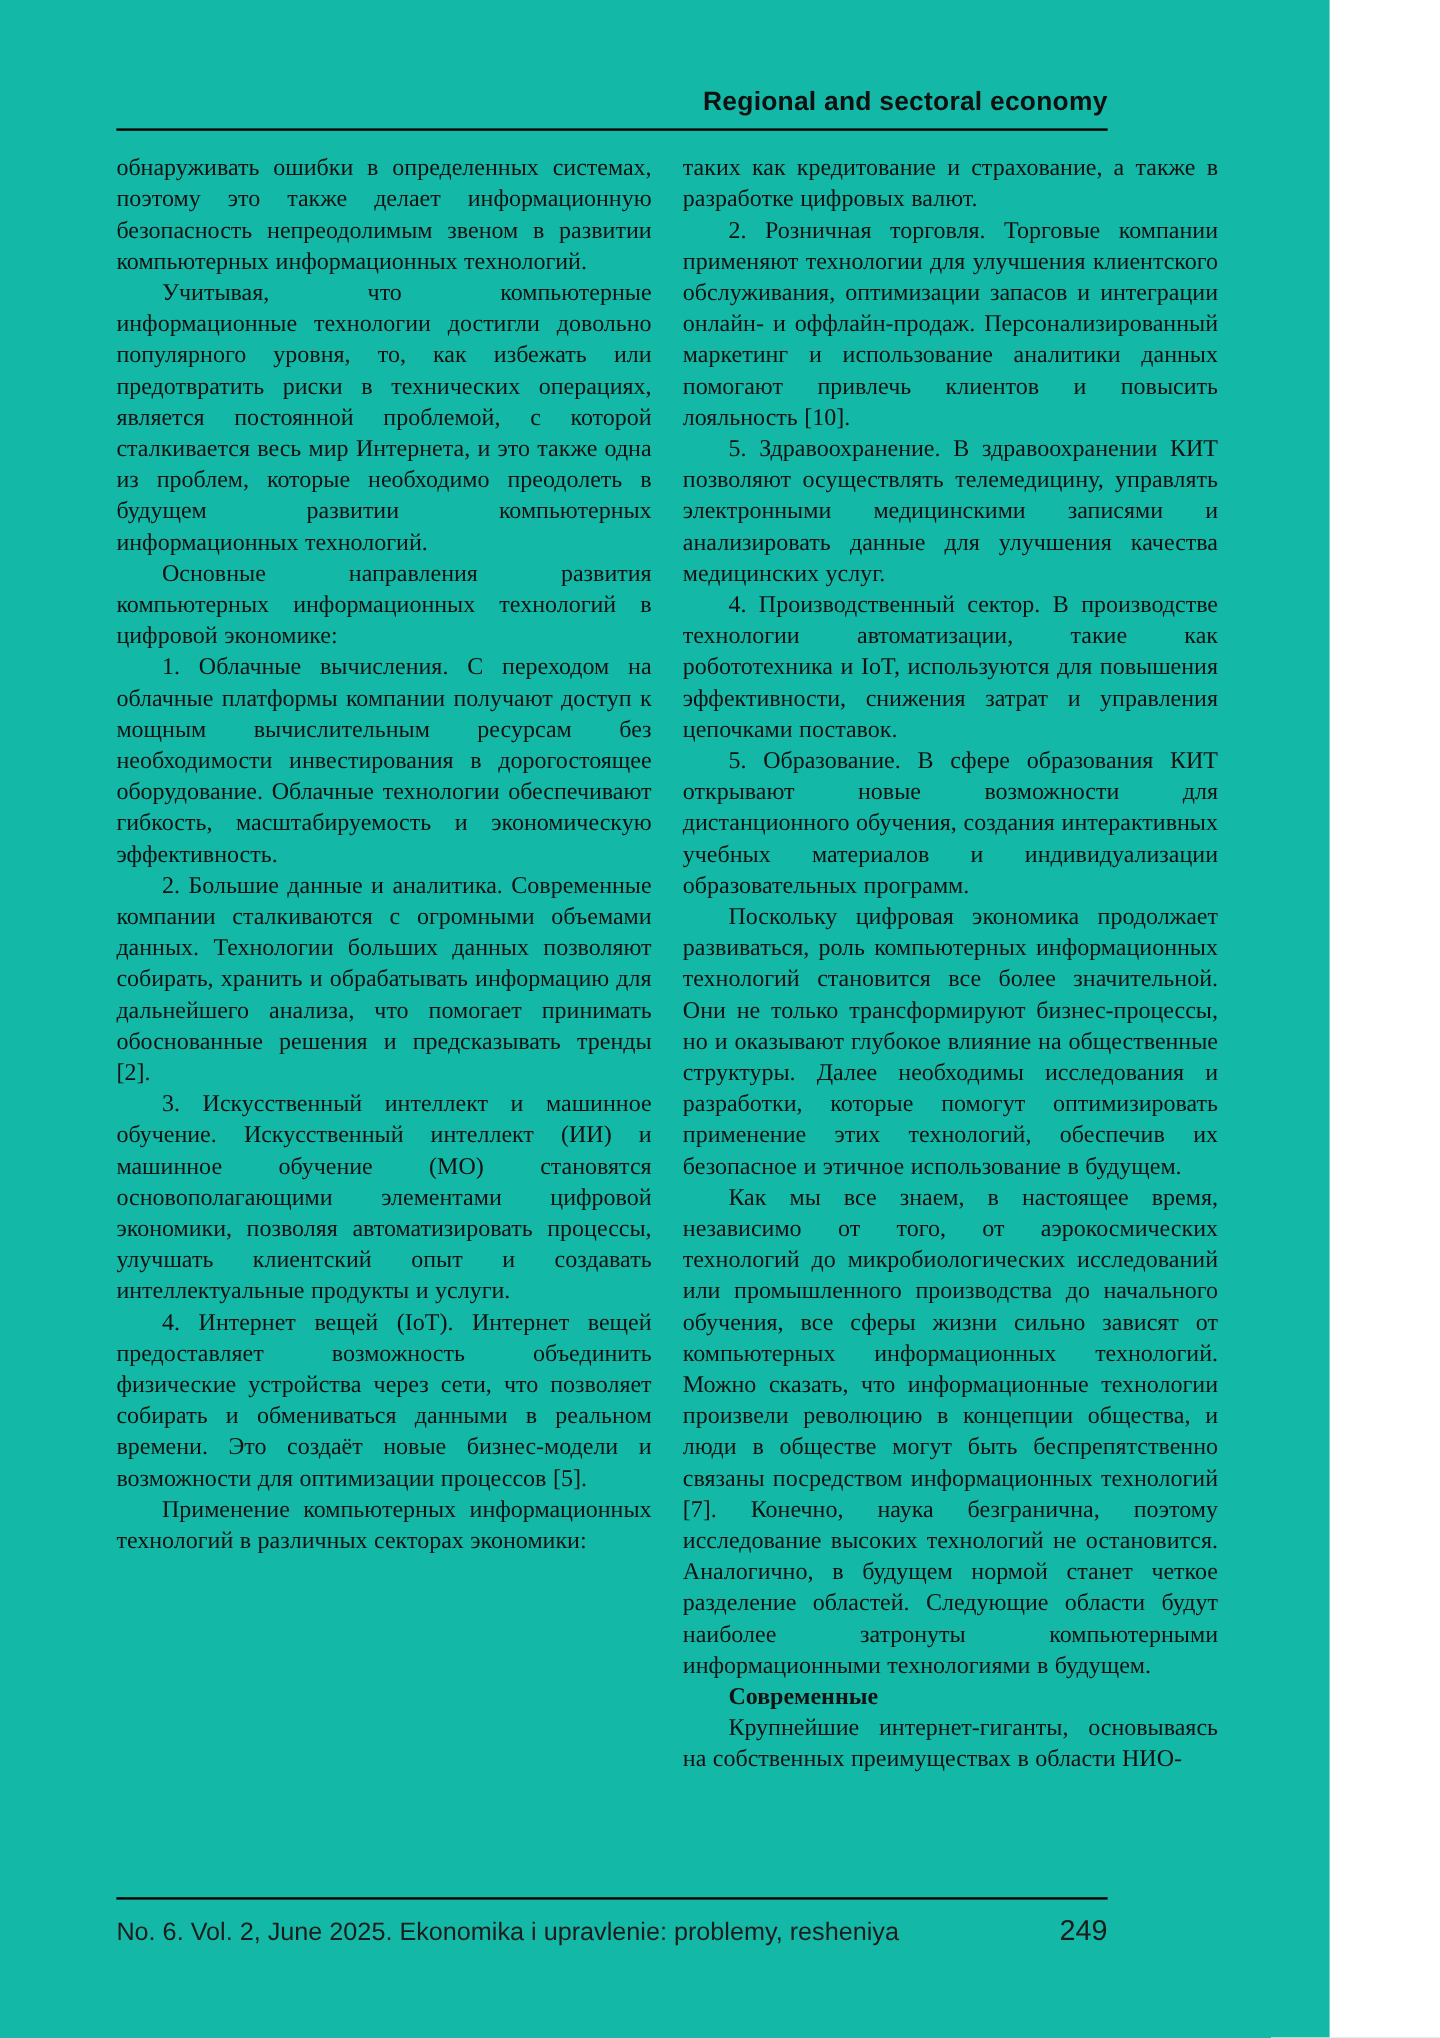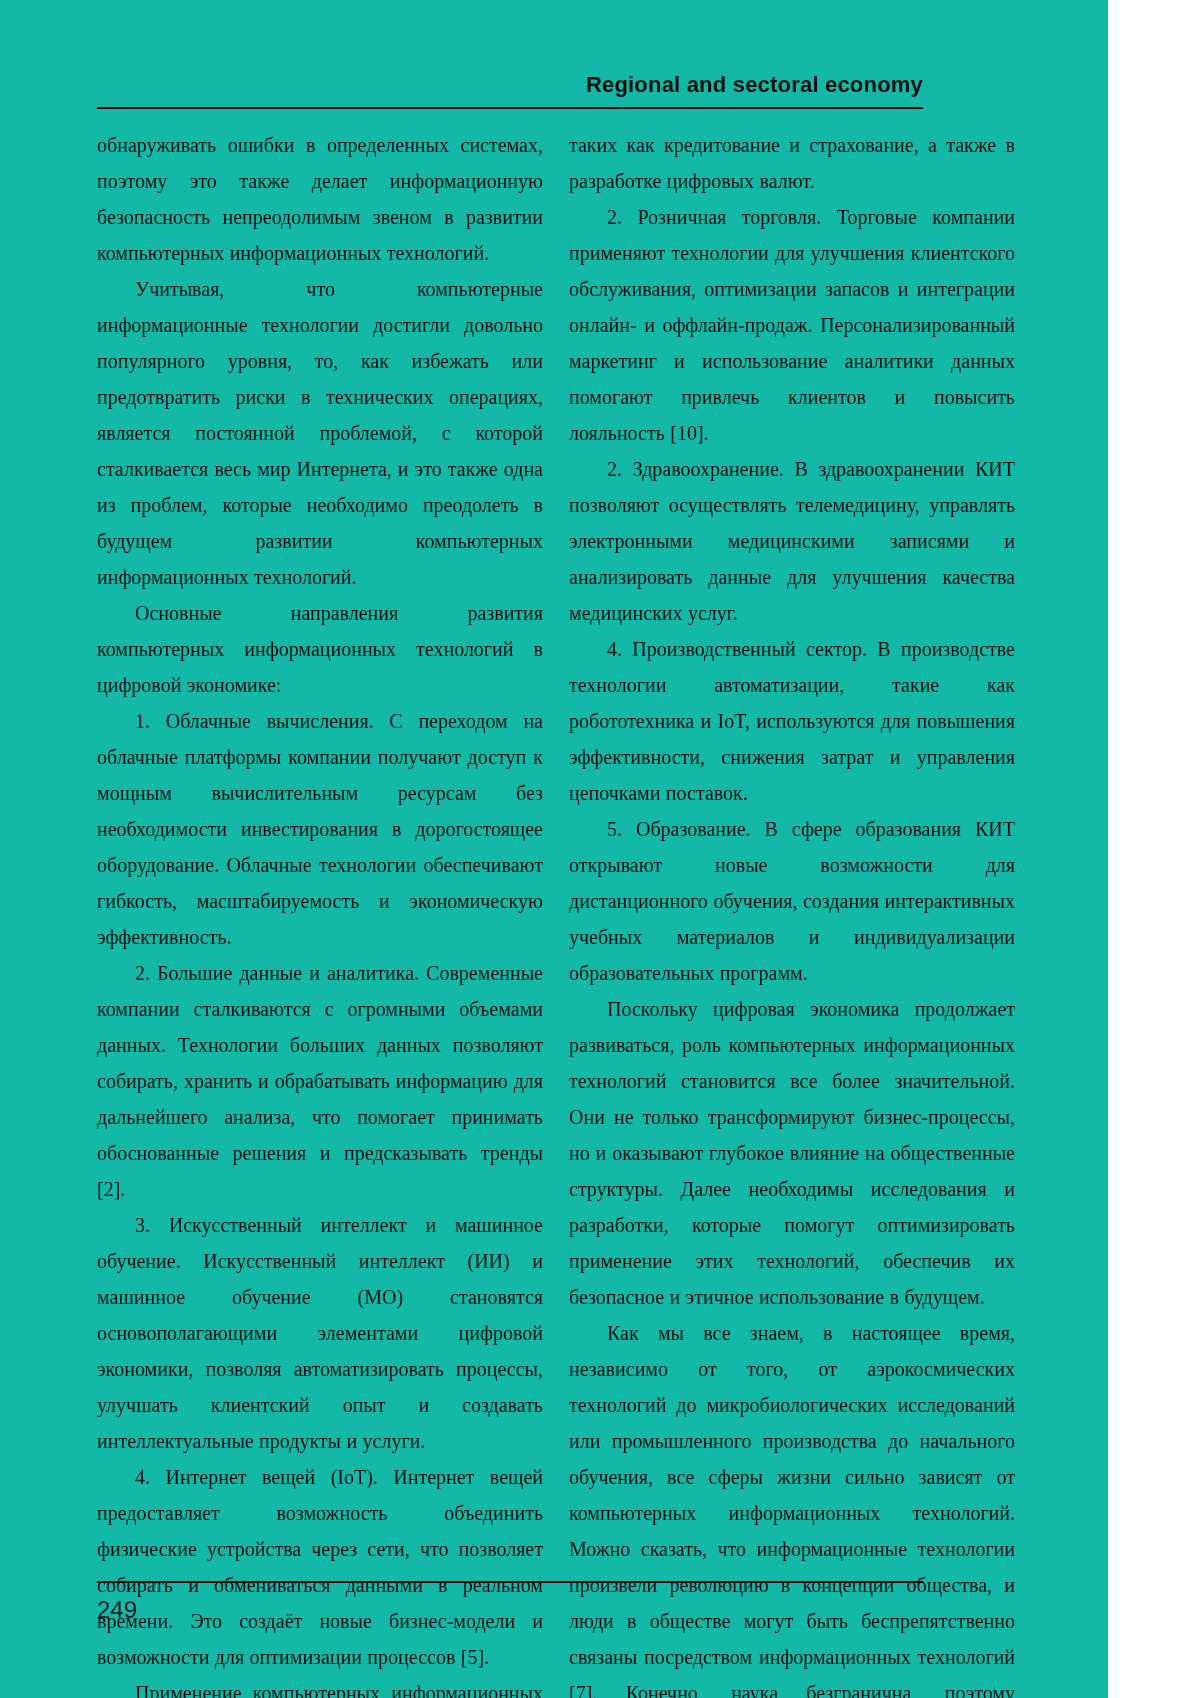--- a/index.html
+++ b/index.html
@@ -39,21 +39,21 @@
     display: flex;
     gap: 26px;
   }
   .col {
     width: 446px;
     flex: 0 0 446px;
   }
   .col p {
     margin: 0;
     font-size: 20px;
-    line-height: 36px;
+    line-height: 26px;
     text-align: justify;
     hyphens: auto;
     -webkit-hyphens: auto;
     word-spacing: 0.02em;
   }
   .col p.indent { text-indent: 38px; }
   .col p.bold { font-weight: 700; }
   .footer {
     position: absolute;
     left: 97px;
@@ -93,30 +93,31 @@
       <p class="indent">Основные направления развития компьютерных информационных технологий в цифровой экономике:</p>
       <p class="indent">1.  Облачные вычисления. С переходом на облачные платформы компании получают доступ к мощным вычислительным ресурсам без необходимости инвестирования в дорогостоящее оборудование. Облачные технологии обеспечивают гибкость, масштабируемость и экономическую эффективность.</p>
       <p class="indent">2.  Большие данные и аналитика. Современные компании сталкиваются с огромными объемами данных. Технологии больших данных позволяют собирать, хранить и обрабатывать информацию для дальнейшего анализа, что помогает принимать обоснованные решения и предсказывать тренды [2].</p>
       <p class="indent">3.  Искусственный интеллект и машинное обучение. Искусственный интеллект (ИИ) и машинное обучение (МО) становятся основополагающими элементами цифровой экономики, позволяя автоматизировать процессы, улучшать клиентский опыт и создавать интеллектуальные продукты и услуги.</p>
       <p class="indent">4.  Интернет вещей (IoT). Интернет вещей предоставляет возможность объединить физические устройства через сети, что позволяет собирать и обмениваться данными в реальном времени. Это создаёт новые бизнес-модели и возможности для оптимизации процессов [5].</p>
       <p class="indent">Применение компьютерных информационных технологий в различных секторах экономики:</p>
     </div>
     <div class="col">
       <p class="no-indent">таких как кредитование и страхование, а также в разработке цифровых валют.</p>
       <p class="indent">2.  Розничная торговля. Торговые компании применяют технологии для улучшения клиентского обслуживания, оптимизации запасов и интеграции онлайн- и оффлайн-продаж. Персонализированный маркетинг и использование аналитики данных помогают привлечь клиентов и повысить лояльность [10].</p>
-      <p class="indent">2.  Здравоохранение. В здравоохранении КИТ позволяют осуществлять телемедицину, управлять электронными медицинскими записями и анализировать данные для улучшения качества медицинских услуг.</p>
+      <p class="indent">5.  Здравоохранение. В здравоохранении КИТ позволяют осуществлять телемедицину, управлять электронными медицинскими записями и анализировать данные для улучшения качества медицинских услуг.</p>
       <p class="indent">4.  Производственный сектор. В производстве технологии автоматизации, такие как робототехника и IoT, используются для повышения эффективности, снижения затрат и управления цепочками поставок.</p>
       <p class="indent">5.  Образование. В сфере образования КИТ открывают новые возможности для дистанционного обучения, создания интерактивных учебных материалов и индивидуализации образовательных программ.</p>
       <p class="indent">Поскольку цифровая экономика продолжает развиваться, роль компьютерных информационных технологий становится все более значительной. Они не только трансформируют бизнес-процессы, но и оказывают глубокое влияние на общественные структуры. Далее необходимы исследования и разработки, которые помогут оптимизировать применение этих технологий, обеспечив их безопасное и этичное использование в будущем.</p>
       <p class="indent">Как мы все знаем, в настоящее время, независимо от того, от аэрокосмических технологий до микробиологических исследований или промышленного производства до начального обучения, все сферы жизни сильно зависят от компьютерных информационных технологий. Можно сказать, что информационные технологии произвели революцию в концепции общества, и люди в обществе могут быть беспрепятственно связаны посредством информационных технологий [7]. Конечно, наука безгранична, поэтому исследование высоких технологий не остановится. Аналогично, в будущем нормой станет четкое разделение областей. Следующие области будут наиболее затронуты компьютерными информационными технологиями в будущем.</p>
       <p class="indent bold">Современные</p>
       <p class="indent">Крупнейшие интернет-гиганты, основываясь на собственных преимуществах в области НИО-</p>
     </div>
   </div>
 
   <div class="footer">
     <div class="footer-rule"></div>
     <div class="footer-row">
+      <span class="footer-journal">No. 6. Vol. 2, June 2025. Ekonomika i upravlenie: problemy, resheniya</span>
       <span class="footer-page">249</span>
     </div>
   </div>
 
 </div>
 
 </body></html>

